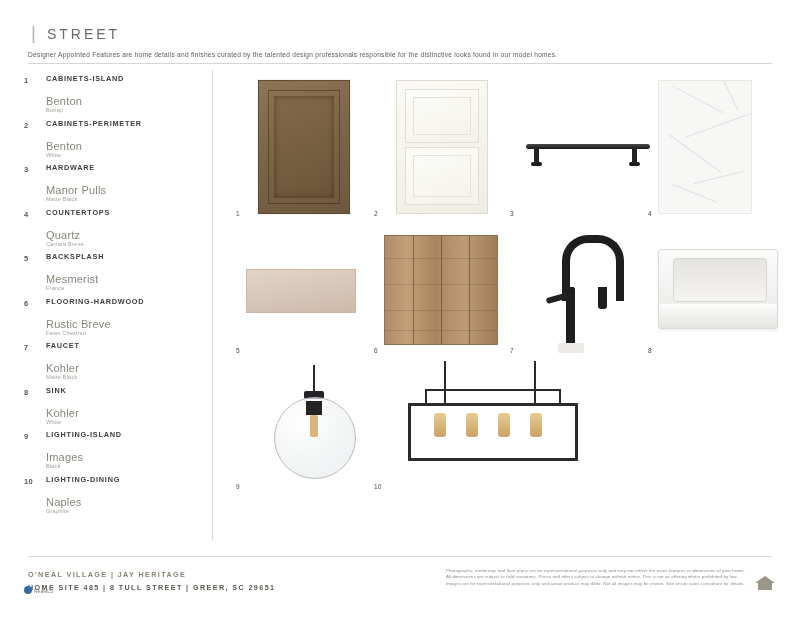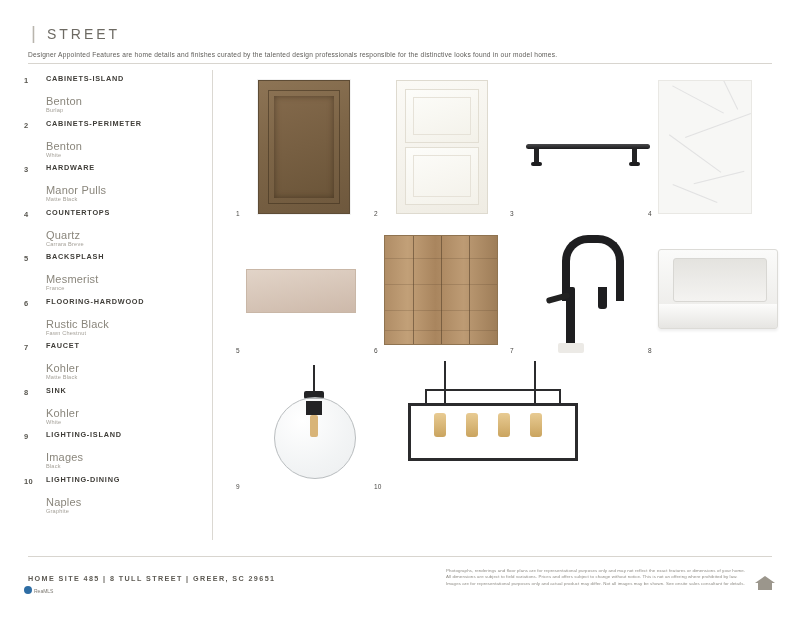--- a/index.html
+++ b/index.html
@@ -205,21 +205,21 @@
     <div class="list-item">
       <span class="num">5</span>
       <div class="cat">BACKSPLASH</div>
       <div class="name">Mesmerist</div>
       <div class="detail">France</div>
     </div>
 
     <div class="list-item">
       <span class="num">6</span>
       <div class="cat">FLOORING-HARDWOOD</div>
-      <div class="name">Rustic Black</div>
+      <div class="name">Rustic Breve</div>
       <div class="detail">Fawn Chestnut</div>
     </div>
 
     <div class="list-item">
       <span class="num">7</span>
       <div class="cat">FAUCET</div>
       <div class="name">Kohler</div>
       <div class="detail">Matte Black</div>
     </div>
 
@@ -337,20 +337,21 @@
         <div class="blb b3"></div>
         <div class="blb b4"></div>
       </div>
       <div class="cap" style="left:146px;top:118px;">10</div>
     </div>
 
   </div>
 
   <div class="footer-rule"></div>
   <div class="footer">
+    <div class="f-comm">O'NEAL VILLAGE  |  JAY HERITAGE</div>
     <div class="f-addr">HOME SITE 485  |  8 TULL STREET  |  GREER, SC 29651</div>
   </div>
   <div class="disclaimer">Photographs, renderings and floor plans are for representational purposes only and may not reflect the exact features or dimensions of your home. All dimensions are subject to field variations. Prices and offers subject to change without notice. This is not an offering where prohibited by law. Images are for representational purposes only and actual product may differ. Not all images may be shown. See onsite sales consultant for details.</div>
 
   <div class="eho">
     <div class="hs"></div>
     <div class="bd"></div>
   </div>
 
   <div class="mls">

